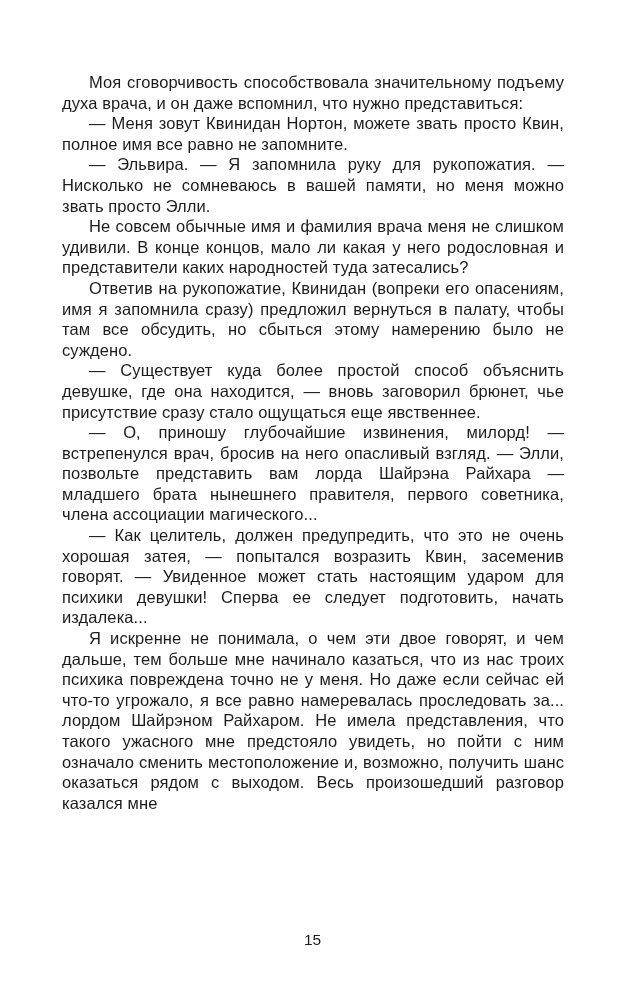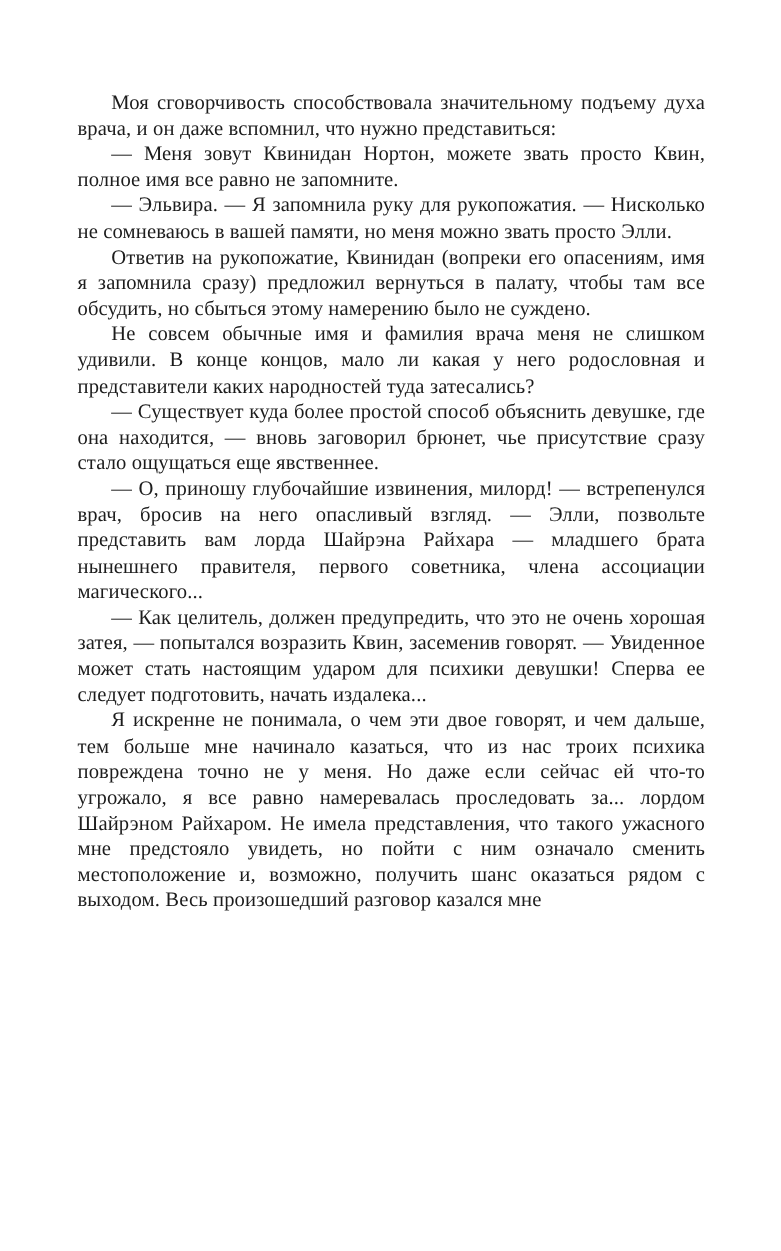--- a/index.html
+++ b/index.html
@@ -7,21 +7,21 @@
     margin: 0;
     padding: 0;
     background: #ffffff;
   }
   .book-page {
     position: relative;
     width: 625px;
     height: 1001px;
     margin: 0 auto;
     background: #ffffff;
-    font-family: Liberation Serif, serif;
+    font-family: Liberation Sans, sans-serif;
     color: #1c1c1c;
     overflow: hidden;
   }
   .text-block {
     position: absolute;
     top: 72px;
     left: 62px;
     width: 502px;
     text-align: justify;
     font-size: 16.5px;
@@ -46,20 +46,21 @@
   }
 </style>
 </head>
 <body>
 
 <div class="book-page">
   <div class="text-block">
     <p>Моя сговорчивость способствовала значительному подъему духа врача, и он даже вспомнил, что нужно представиться:</p>
     <p>— Меня зовут Квинидан Нортон, можете звать просто Квин, полное имя все равно не запомните.</p>
     <p>— Эльвира. — Я запомнила руку для рукопожатия. — Нисколько не сомневаюсь в вашей памяти, но меня можно звать просто Элли.</p>
+    <p>Не совсем обычные имя и фамилия врача меня не слишком удивили. В конце концов, мало ли какая у него родословная и представители каких народностей туда затесались?</p>
     <p>Ответив на рукопожатие, Квинидан (вопреки его опасениям, имя я запомнила сразу) предложил вернуться в палату, чтобы там все обсудить, но сбыться этому намерению было не суждено.</p>
-    <p>Не совсем обычные имя и фамилия врача меня не слишком удивили. В конце концов, мало ли какая у него родословная и представители каких народностей туда затесались?</p>
     <p>— Существует куда более простой способ объяснить девушке, где она находится, — вновь заговорил брюнет, чье присутствие сразу стало ощущаться еще явственнее.</p>
     <p>— О, приношу глубочайшие извинения, милорд! — встрепенулся врач, бросив на него опасливый взгляд. — Элли, позвольте представить вам лорда Шайрэна Райхара — младшего брата нынешнего правителя, первого советника, члена ассоциации магического...</p>
     <p>— Как целитель, должен предупредить, что это не очень хорошая затея, — попытался возразить Квин, засеменив говорят. — Увиденное может стать настоящим ударом для психики девушки! Сперва ее следует подготовить, начать издалека...</p>
     <p>Я искренне не понимала, о чем эти двое говорят, и чем дальше, тем больше мне начинало казаться, что из нас троих психика повреждена точно не у меня. Но даже если сейчас ей что-то угрожало, я все равно намеревалась проследовать за... лордом Шайрэном Райхаром. Не имела представления, что такого ужасного мне предстояло увидеть, но пойти с ним означало сменить местоположение и, возможно, получить шанс оказаться рядом с выходом. Весь произошедший разговор казался мне</p>
   </div>
+  <div class="page-number">15</div>
 </div>
 
 </body></html>

